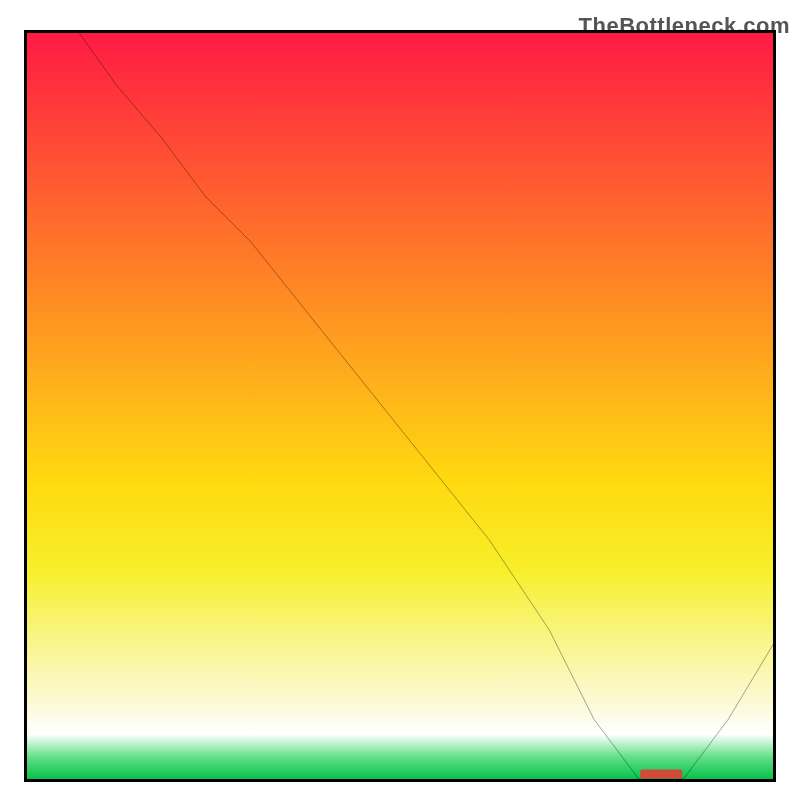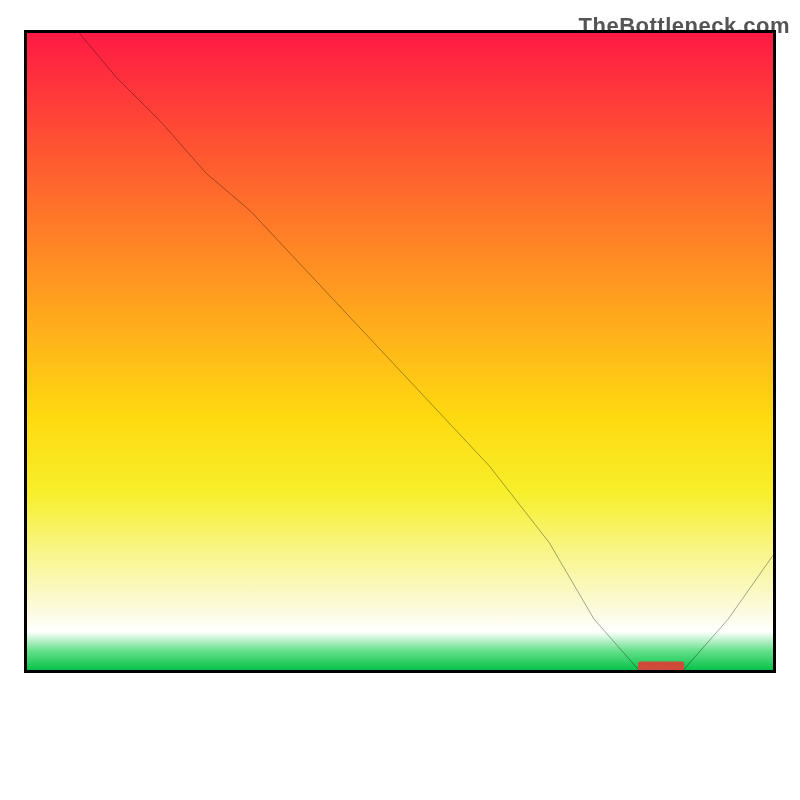--- a/index.html
+++ b/index.html
@@ -24,24 +24,25 @@
     font-size: 22px;
     font-weight: 600;
     letter-spacing: 0.5px;
     margin-top: 11px;
   }
   .plot-frame {
     position: absolute;
     left: 24px;
     top: 30px;
     width: 752px;
-    height: 643px;
+    height: 752px;
     border: 3px solid #000;
     box-sizing: border-box;
     overflow: hidden;
+    font-family: Liberation Mono, monospace;
   }
   .gradient {
     position: absolute;
     inset: 0;
     background: linear-gradient(
       to bottom,
       #ff1a44 0%,
       #ff3a3a 10%,
       #ff5a30 20%,
       #ff7a28 30%,

